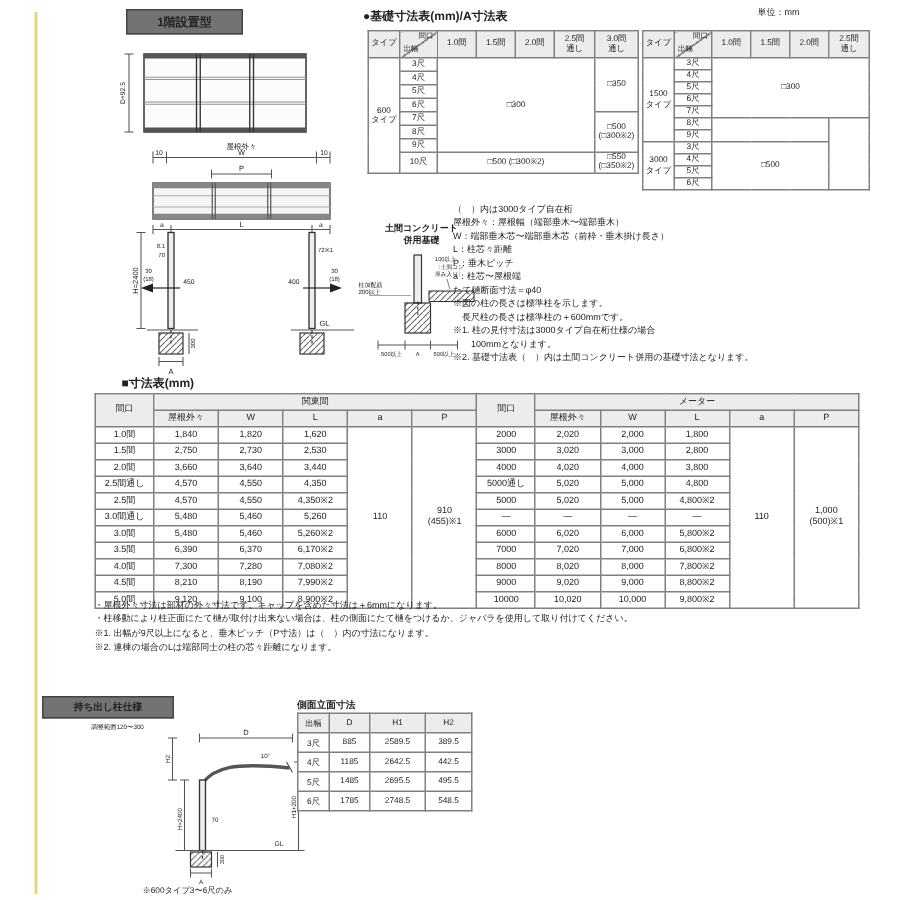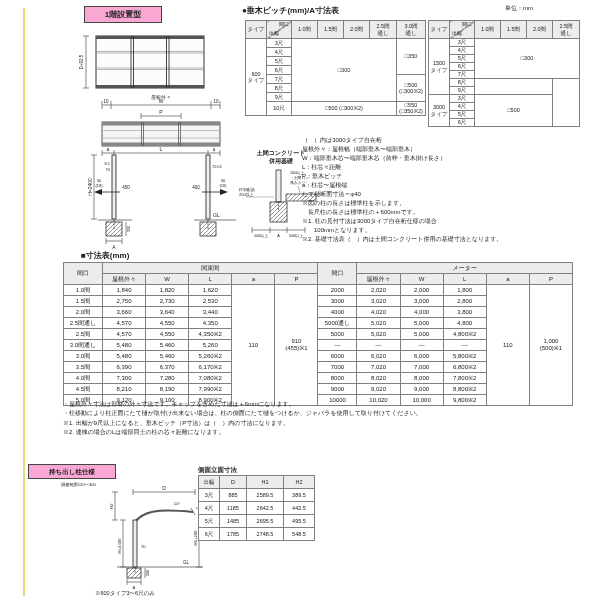--- a/index.html
+++ b/index.html
@@ -8,21 +8,21 @@
   table{border-collapse:collapse;table-layout:fixed;background:#fff;}
   td{border:1px solid #808080;padding:0;text-align:center;vertical-align:middle;overflow:hidden;}
   .hd{background:#ececec;}
   .ftable td{font-size:5.5px;line-height:1.15;}
   .ftable{font-size:5.5px;}
   .dtable td{font-size:6px;line-height:1.1;height:10px;}
   .stable td{font-size:5.5px;height:12px;}
   .notes{font-size:6px;line-height:1.5;color:#222;}
   .title{font-weight:bold;font-size:8px;}
   .smalltitle{font-weight:bold;font-size:6.5px;}
-  .boxlabel{border:1.5px solid #444;text-align:center;font-weight:bold;background:#f9a8d4;}
+  .boxlabel{border:1.5px solid #444;text-align:center;font-weight:bold;background:#737373;}
   .diag{position:relative;background:linear-gradient(to bottom right,#ececec 48%,#808080 48%,#808080 52%,#ececec 52%);}
   .diag .t{position:absolute;top:1px;right:2px;font-size:5px;}
   .diag .b{position:absolute;bottom:1px;left:2px;font-size:5px;}
   svg text{fill:#222;font-family:"Liberation Sans",sans-serif;}
   .strip{background:#dfc94e;opacity:.75;}
 </style>
 </head>
 <body>
 
 <svg width="0" height="0" style="position:absolute">
@@ -136,21 +136,21 @@
   <line x1="14" y1="66" x2="67" y2="66" stroke="#555" stroke-width="0.7"></line>
   <line x1="14" y1="63" x2="14" y2="69" stroke="#555" stroke-width="0.7"></line>
   <line x1="32" y1="63" x2="32" y2="69" stroke="#555" stroke-width="0.7"></line>
   <line x1="49" y1="63" x2="49" y2="69" stroke="#555" stroke-width="0.7"></line>
   <line x1="67" y1="63" x2="67" y2="69" stroke="#555" stroke-width="0.7"></line>
   <text x="23" y="73" text-anchor="middle" font-size="3.8">500以上</text>
   <text x="40.5" y="73" text-anchor="middle" font-size="3.8">A</text>
   <text x="58" y="73" text-anchor="middle" font-size="3.8">500以上</text>
 </svg>
 
-<div class="abs title" style="left:242px;top:5px">●垂木ピッチ(mm)/A寸法表</div>
+<div class="abs title" style="left:242px;top:5px">●基礎寸法表(mm)/A寸法表</div>
 <div class="abs" style="left:505px;top:4px;font-size:6px">単位：mm</div>
 
 <table class="ftable abs" style="left:245px;top:20px;width:173px">
   <tbody>
       <tr style="height:18px">
     <td class="hd" style="width:20px">タイプ</td>
     <td class="diag" style="width:24px">
       <span class="t">間口</span>
       <span class="b">出幅</span>
     </td>

